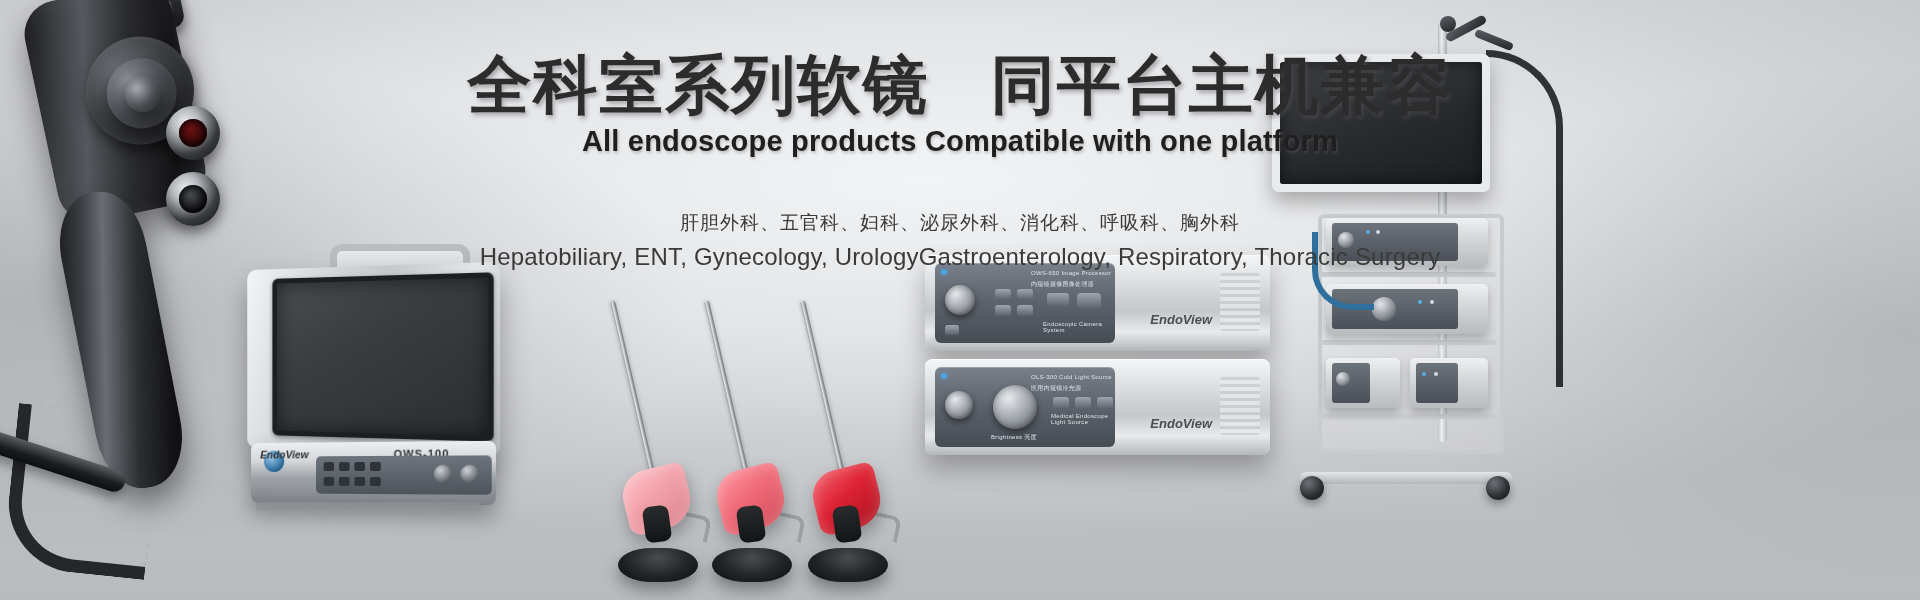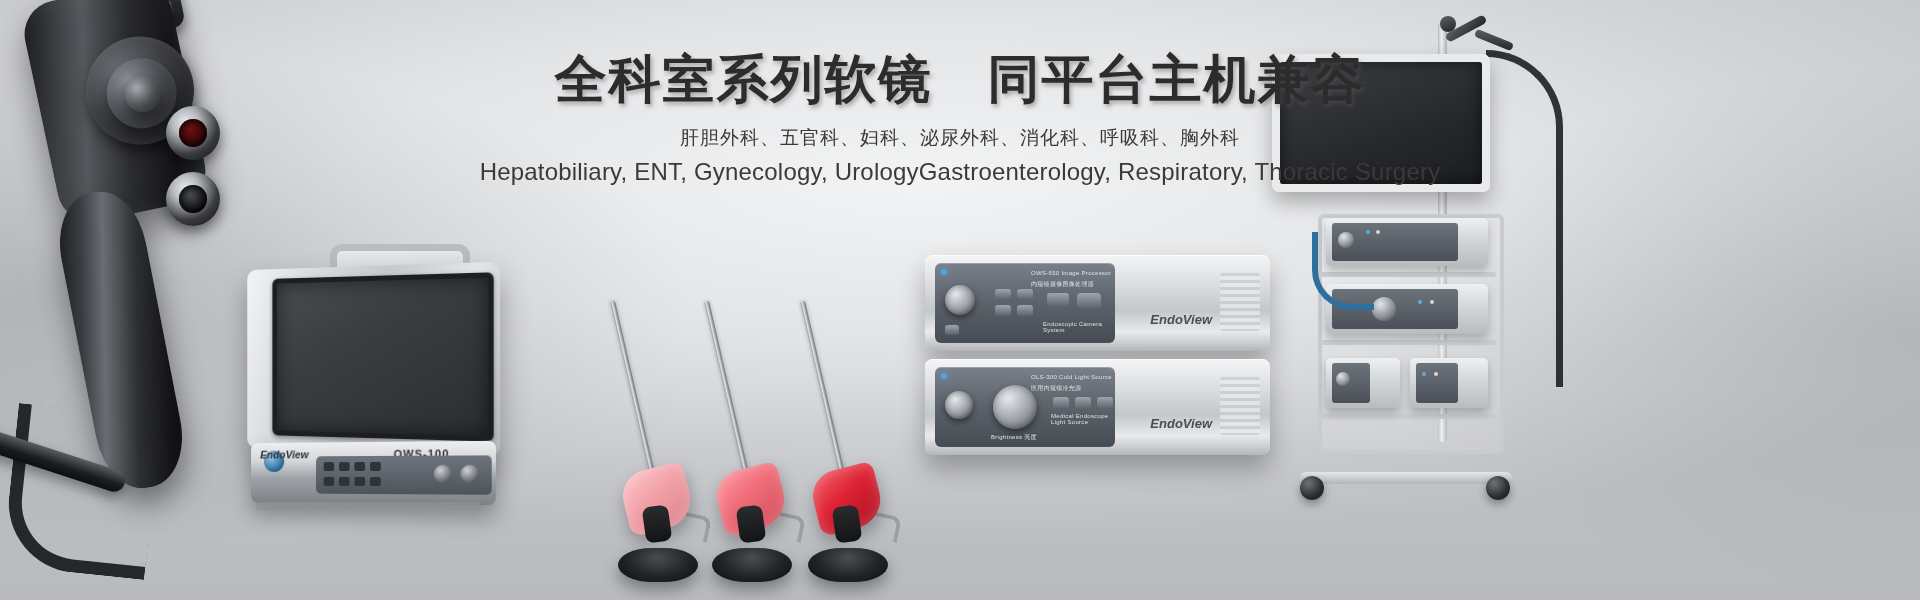--- a/index.html
+++ b/index.html
@@ -22,33 +22,33 @@
       radial-gradient(ellipse 55% 70% at 3% 50%, rgba(120,124,130,.35), rgba(0,0,0,0) 60%),
       radial-gradient(ellipse 45% 70% at 99% 55%, rgba(130,134,140,.30), rgba(0,0,0,0) 62%),
       linear-gradient(0deg, rgba(150,153,158,.22), rgba(0,0,0,0) 35%);
   }
 
   
   .text-block{
     position:absolute;left:0;right:0;top:52px;text-align:center;z-index:40;
   }
   .headline{
-    font-size:52px;font-weight:bold;color:#2c2c2c;letter-spacing:2px;
+    font-size:64px;font-weight:bold;color:#2c2c2c;letter-spacing:2px;
     line-height:1.05;white-space:nowrap;
     text-shadow:2px 3px 4px rgba(90,92,96,.45);
     text-align:center;
   }
   .headline .gap{display:inline-block;width:22px;}
   .subhead{
     margin-top:6px;font-size:29px;font-weight:bold;color:#1f1f1f;
     letter-spacing:.2px;white-space:nowrap;
     text-shadow:1px 2px 3px rgba(110,112,116,.40);
   }
   .desc-cn{
-    margin-top:18px;font-size:19px;color:#3a3a3a;letter-spacing:1px;white-space:nowrap;
+    margin-top:52px;font-size:19px;color:#3a3a3a;letter-spacing:1px;white-space:nowrap;
   }
   .desc-en{
     margin-top:7px;font-size:24px;color:#3a3a3a;letter-spacing:.2px;white-space:nowrap;
   }
 
   
   .dev{position:absolute;}
 
   
   #scope-left{left:-30px;top:-20px;width:330px;height:560px;z-index:30;}
@@ -390,17 +390,18 @@
     <span class="cart-wheel" style="left:196px;"></span>
     <div class="cable-blue"></div>
   </div>
 
   <div class="text-block">
     <div class="headline">
       <span>全科室系列软镜</span>
       <span class="gap"></span>
       <span>同平台主机兼容</span>
     </div>
+    <div class="subhead">All endoscope products Compatible with one platform</div>
     <div class="desc-cn">肝胆外科、五官科、妇科、泌尿外科、消化科、呼吸科、胸外科</div>
     <div class="desc-en">Hepatobiliary, ENT, Gynecology, UrologyGastroenterology, Respiratory, Thoracic Surgery</div>
   </div>
 
 </div>
 
 </body></html>

